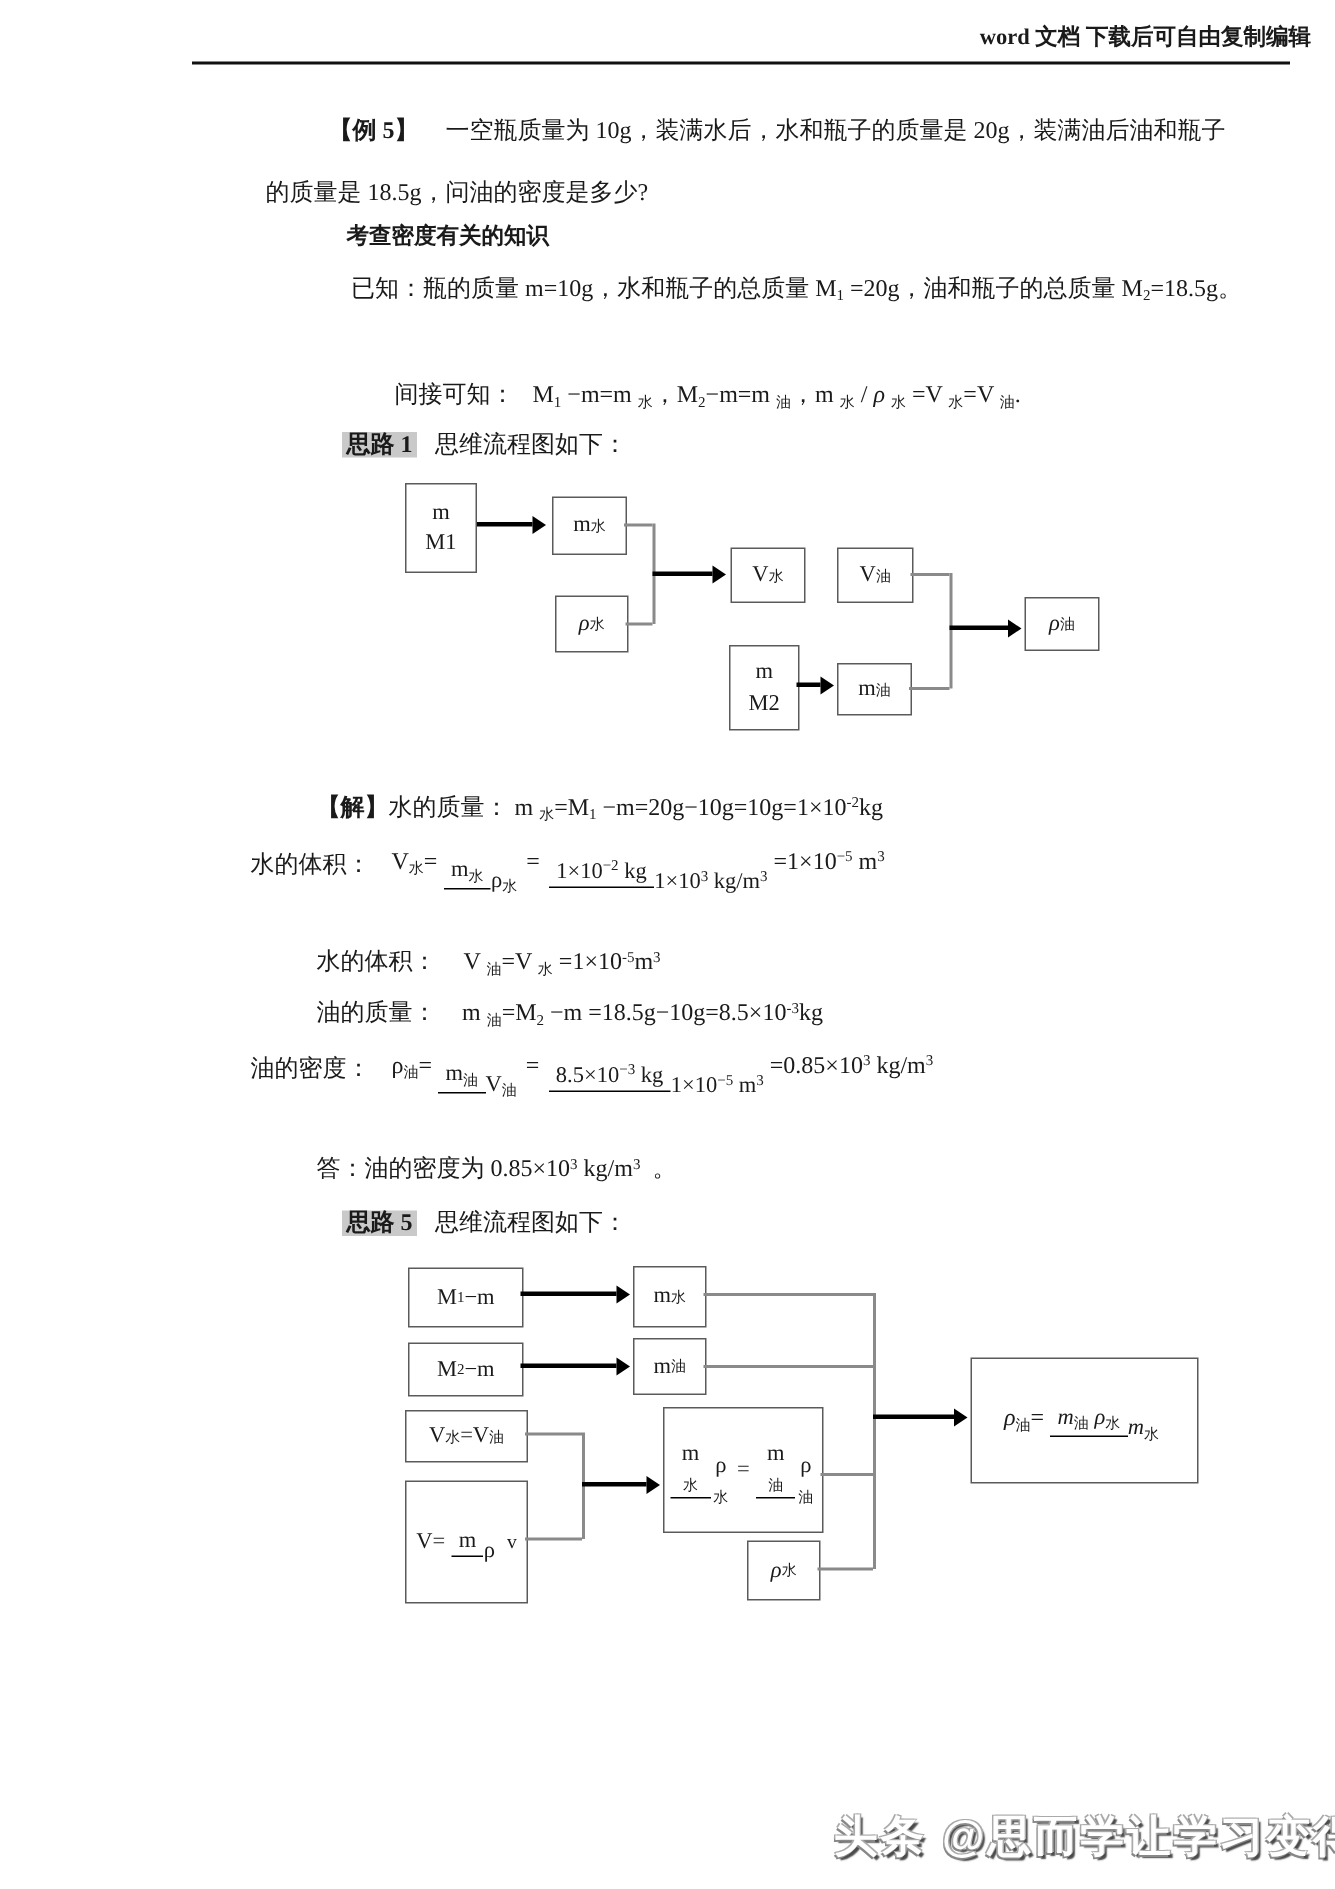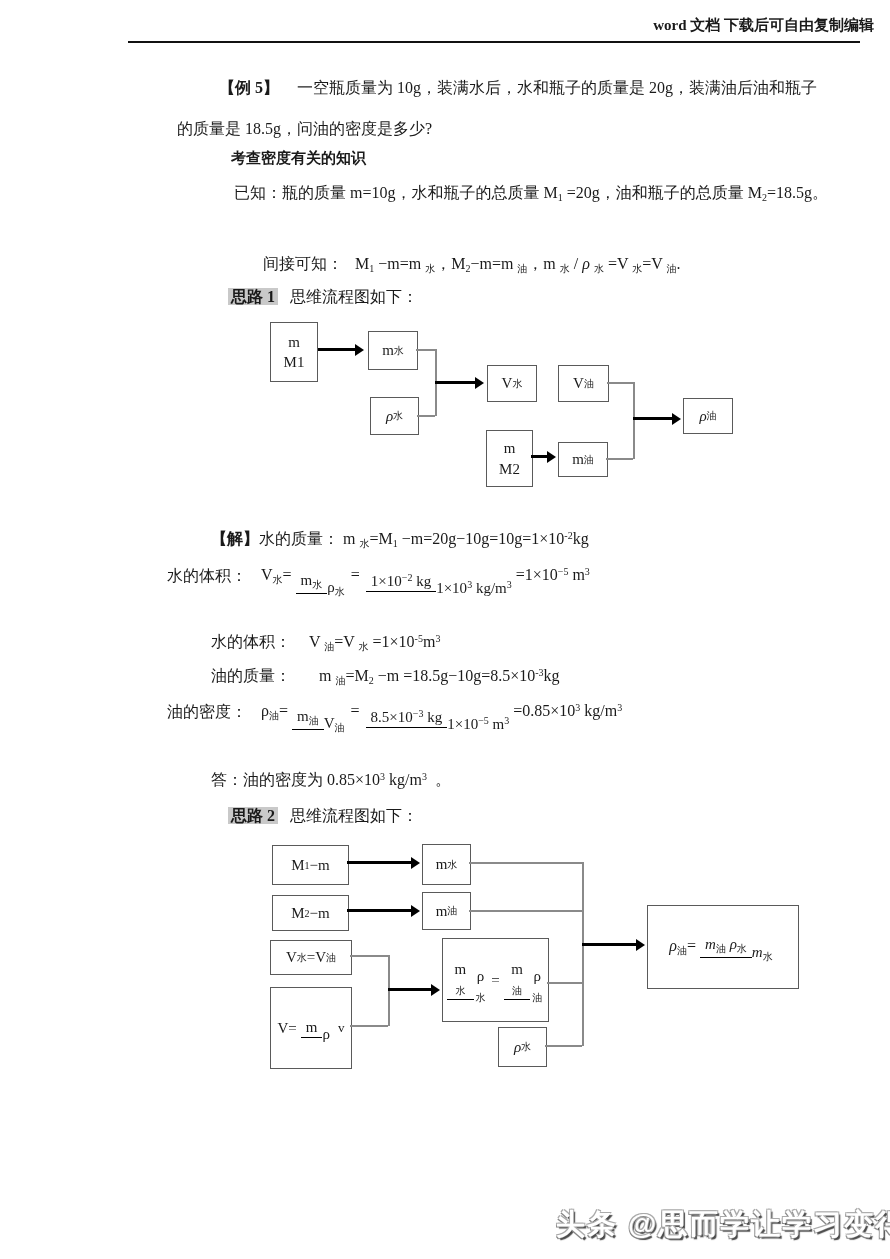--- a/index.html
+++ b/index.html
@@ -106,21 +106,21 @@
     </span>
     <span>=1×10<sup>−5</sup> m<sup>3</sup></span>
   </div>
 
   <div class="tline" style="top:632px;left:167px;">
     <span style="margin-right:14px;">水的体积：</span>
     <span>V <sub>油</sub>=V <sub>水</sub> =1×10<sup>-5</sup>m<sup>3</sup></span>
   </div>
 
   <div class="tline" style="top:666px;left:167px;">
-    <span style="margin-right:24px;">油的质量：</span>
+    <span style="margin-right:13px;">油的质量：</span>
     <span>m <sub>油</sub>=M<sub>2</sub> −m =18.5g−10g=8.5×10<sup>-3</sup>kg</span>
   </div>
 
   <div class="frow" style="top:702px;left:167px;height:52px;">
     <span style="margin-right:14px;">油的密度：</span>
     <span>ρ<sub>油</sub>=</span>
     <span class="frac">
       <span class="num">m<sub>油</sub></span>
       <span class="den">V<sub>油</sub></span>
     </span>
@@ -128,21 +128,21 @@
     <span class="frac">
       <span class="num">8.5×10<sup>−3</sup> kg</span>
       <span class="den">1×10<sup>−5</sup> m<sup>3</sup></span>
     </span>
     <span>=0.85×10<sup>3</sup> kg/m<sup>3</sup></span>
   </div>
 
   <div class="tline" style="top:770px;left:167px;">答：油的密度为 0.85×10<sup>3</sup> kg/m<sup>3</sup>&nbsp;&nbsp;。</div>
 
   <div class="tline" style="top:806px;left:184px;">
-    <span class="hl-label">思路 2</span>
+    <span class="hl-label">思路 5</span>
     <span>思维流程图如下：</span>
   </div>
 
   <div style="position:absolute;top:840px;left:0;width:890px;height:260px;">
     <div class="box" style="left:272px;top:5px;width:75px;height:38px;">M<sub>1</sub>−m</div>
     <div class="harrow" style="left:347px;top:21px;width:64px;"></div>
     <div class="box" style="left:422px;top:4px;width:47px;height:39px;">m <sub>水</sub></div>
 
     <div class="box" style="left:272px;top:55px;width:75px;height:34px;">M<sub>2</sub>−m</div>
     <div class="harrow" style="left:347px;top:69px;width:64px;"></div>

